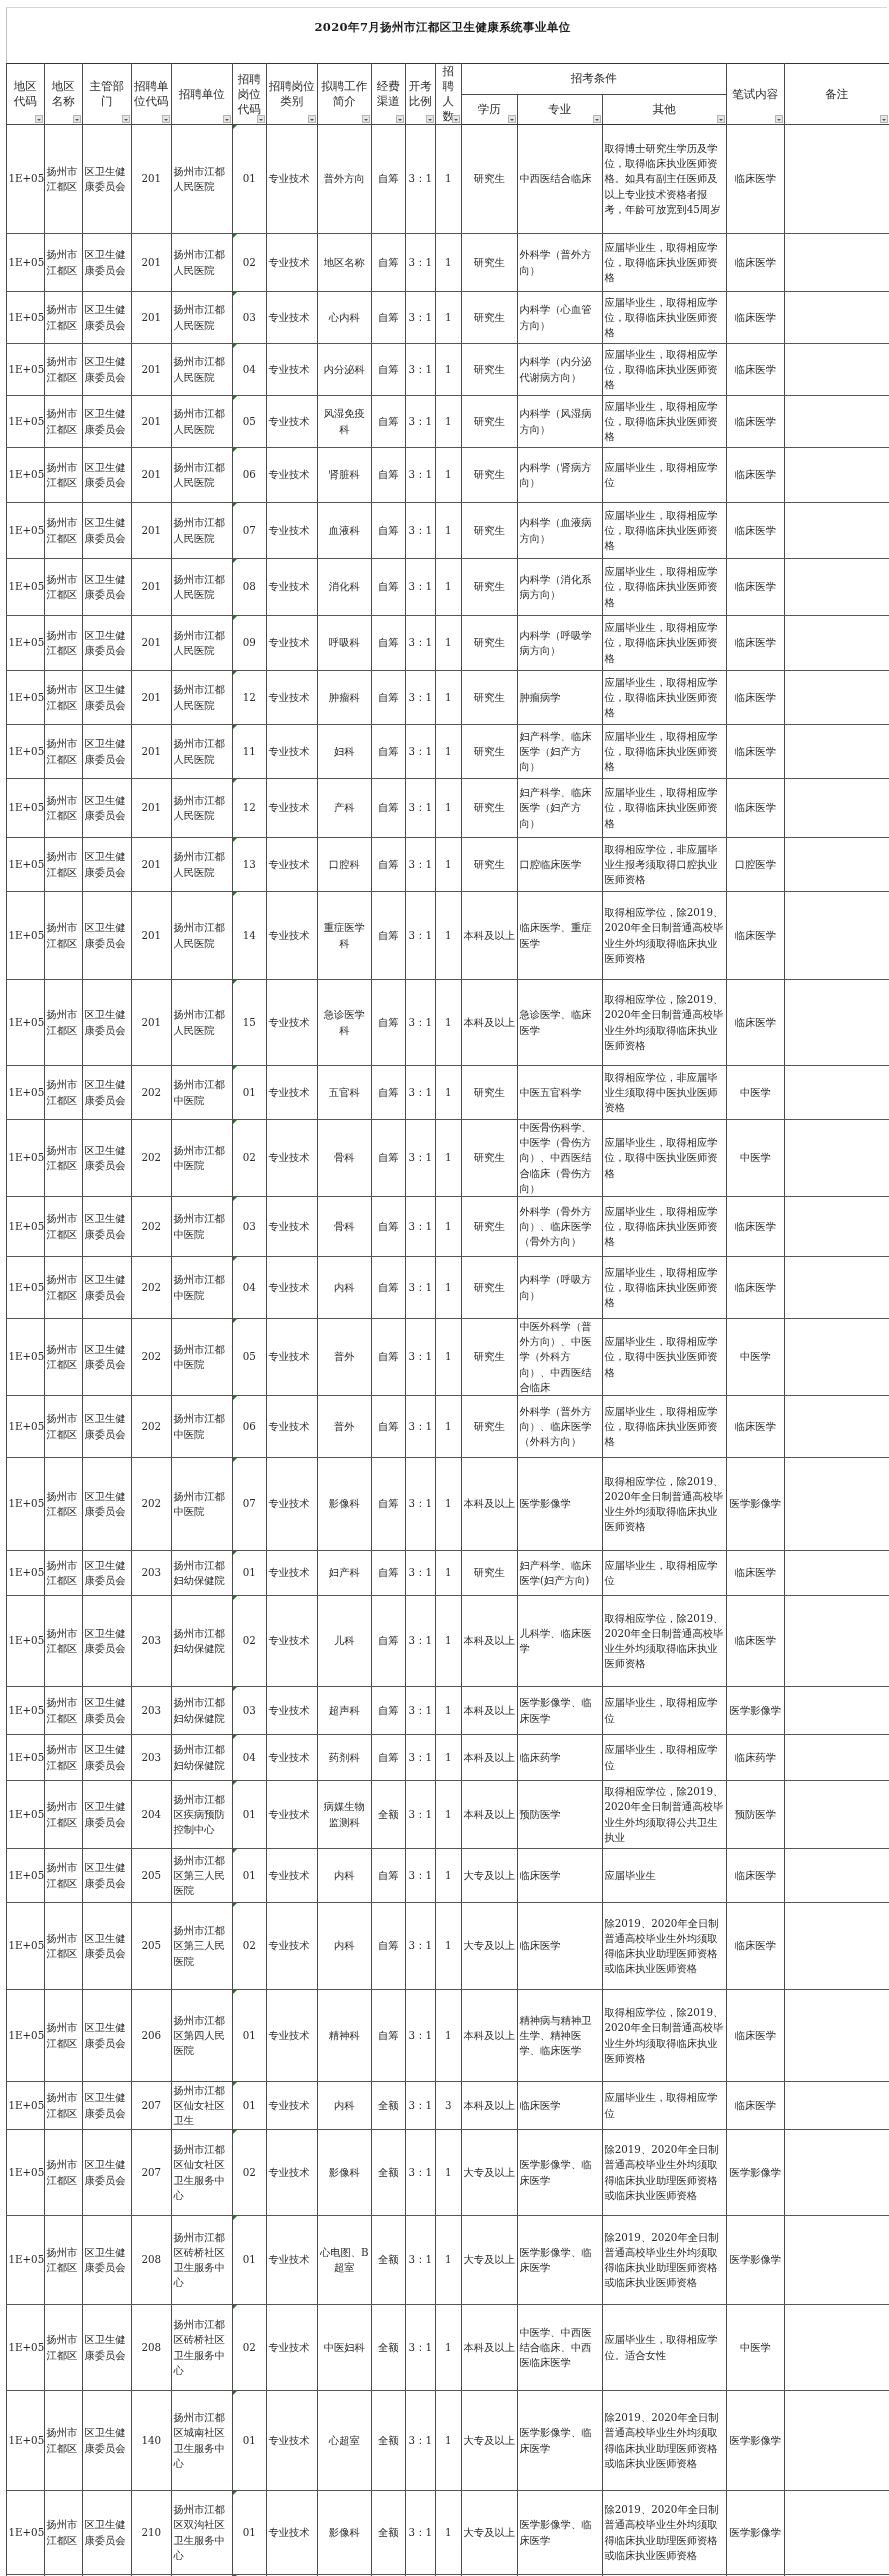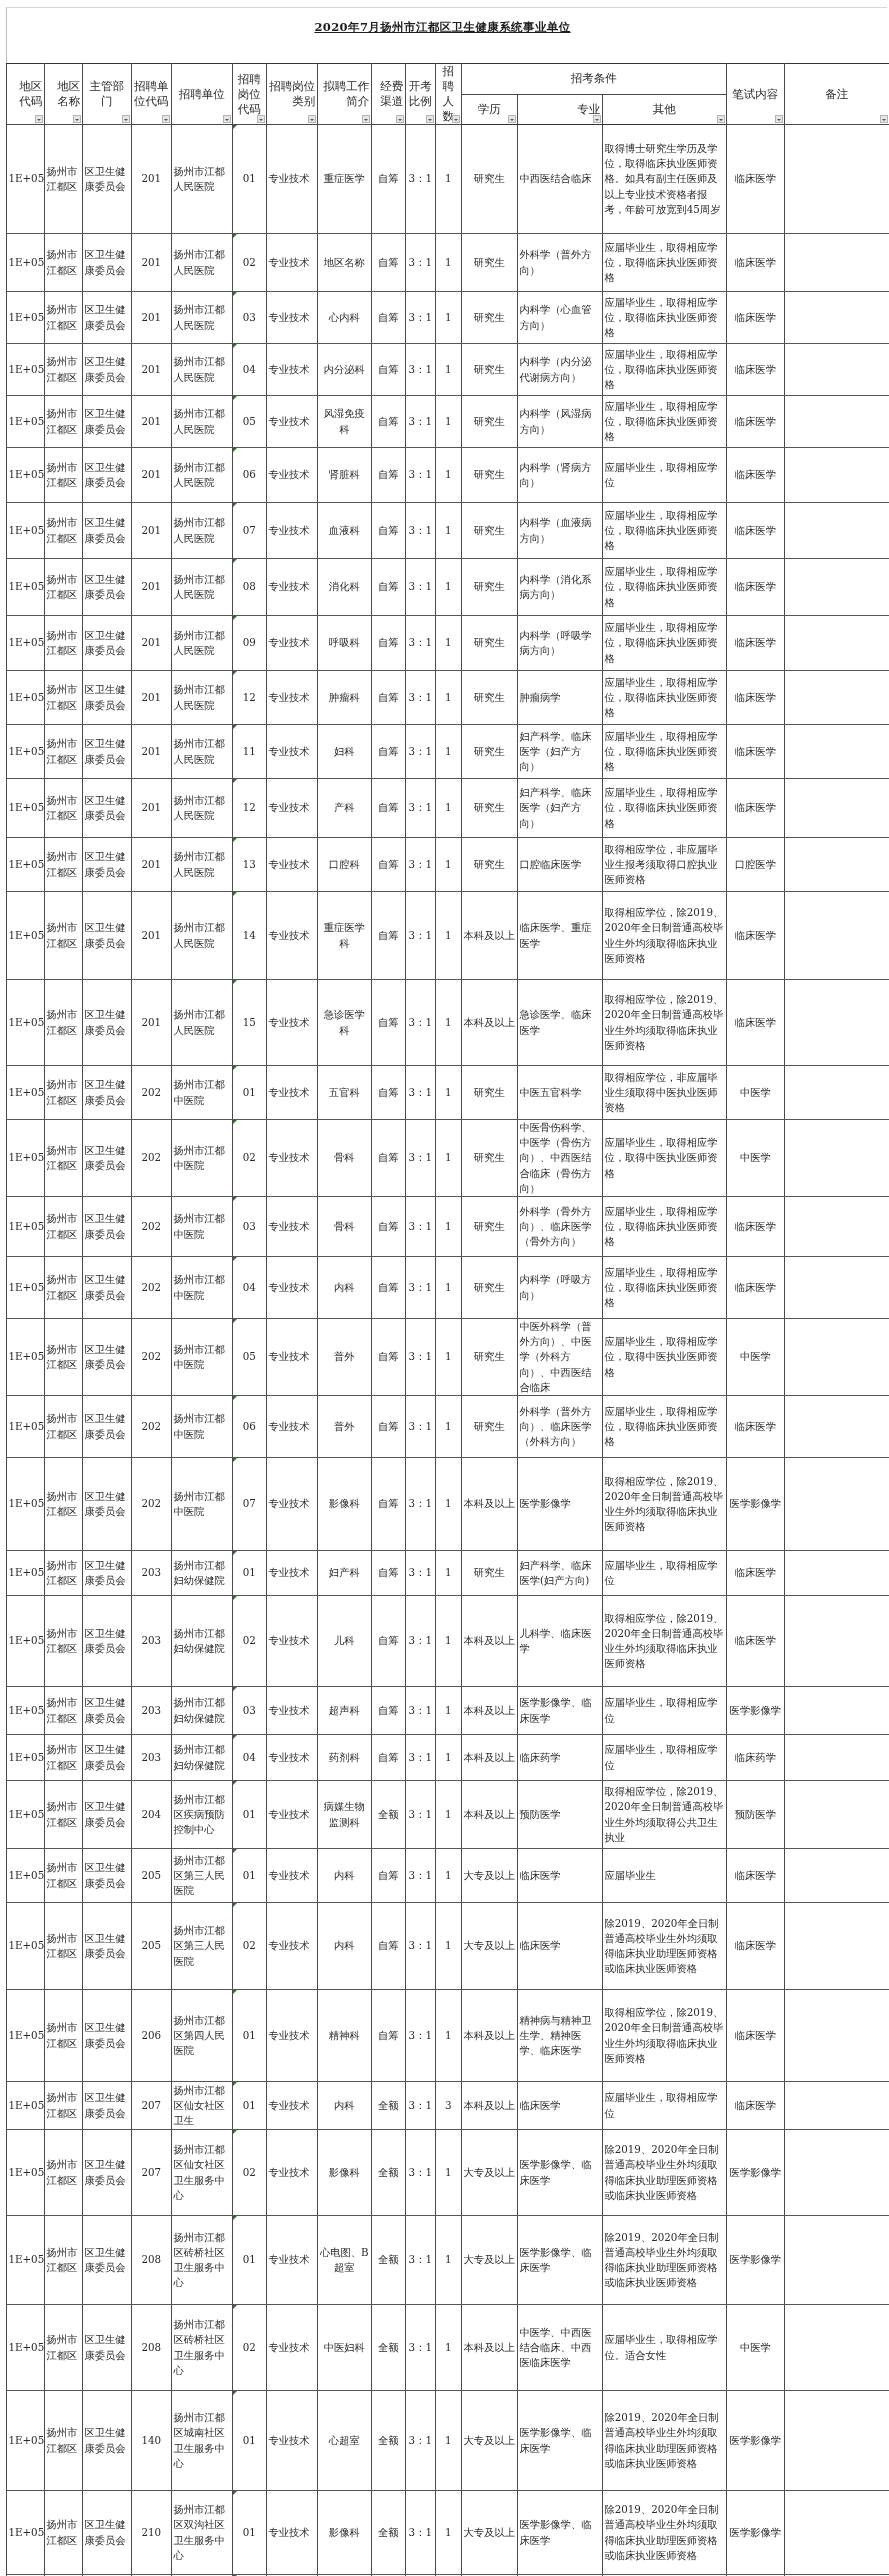--- a/index.html
+++ b/index.html
@@ -1,24 +1,24 @@
 <!DOCTYPE html>
 <html style="font-size:13px"><head>
 <meta charset="utf-8">
 <style>
   html,body{margin:0;padding:0;background:#ffffff;}
   body{width:889px;height:2576px;overflow:hidden;font-family:"DejaVu Serif","Liberation Serif",serif;color:#2a2a2a;}
   .sheet{position:absolute;left:5.8px;top:6.6px;width:880px;height:2569px;border-left:0.8px solid #bfbfbf;border-top:0.8px solid #d8d8d8;}
-  .title{position:absolute;left:0;top:20px;width:885px;text-align:center;font-size:11.5px;line-height:14px;color:#1e1e1e;font-weight:bold;letter-spacing:0.4px;text-decoration:underline;}
+  .title{position:absolute;left:0;top:20px;width:885px;text-align:center;font-size:11.5px;line-height:14px;color:#1e1e1e;font-weight:bold;letter-spacing:0.4px;}
   table{position:absolute;left:5.8px;top:63px;border-collapse:collapse;table-layout:fixed;width:880px;}
   th,td{border:0.8px solid #4a4a4a;padding:0 1.6px;font-size:10.3px;line-height:15.2px;vertical-align:middle;font-weight:normal;overflow:hidden;}
   thead th{position:relative;font-size:11.5px;line-height:15px;background:#fff;}
   thead tr.h1 th{border-top:1.6px solid #333;}
   thead tr.h2 th{border-bottom:1.6px solid #333;}
-  .hl{text-align:right;}
+  .hl{text-align:center;}
   .hc{text-align:center;}
   .dd{position:absolute;right:0.8px;bottom:0.8px;width:8.2px;height:8.2px;background:#e6e6e6;border:0.8px solid #b5b5b5;box-sizing:border-box;}
   .dd::after{content:"";position:absolute;left:1.6px;top:2.5px;border-left:2.1px solid transparent;border-right:2.1px solid transparent;border-top:2.5px solid #555;}
   td.c{text-align:center;}
   td.l{text-align:left;}
   tbody tr td{border-bottom:1.6px solid #555;}
   td.pos{position:relative;}
   td.pos::before{content:"";position:absolute;left:0;top:0;border-top:4.1px solid #1a7a1a;border-right:4.1px solid transparent;width:0;height:0;}
 </style>
 </head>
@@ -74,21 +74,21 @@
   </thead>
   <tbody id="tbody">
       <tr style="height: 109px;">
         <td class="c">1E+05</td>
         <td class="l">扬州市江都区</td>
         <td class="l">区卫生健康委员会</td>
         <td class="c">201</td>
         <td class="l">扬州市江都人民医院</td>
         <td class="c pos">01</td>
         <td class="l">专业技术</td>
-        <td class="c">重症医学</td>
+        <td class="c">普外方向</td>
         <td class="c">自筹</td>
         <td class="c">3：1</td>
         <td class="c">1</td>
         <td class="c">研究生</td>
         <td class="l">中西医结合临床</td>
         <td class="l">取得博士研究生学历及学位，取得临床执业医师资格。如具有副主任医师及以上专业技术资格者报考，年龄可放宽到45周岁</td>
         <td class="c">临床医学</td>
         <td class="l"></td>
       </tr>
       <tr style="height: 58px;">

